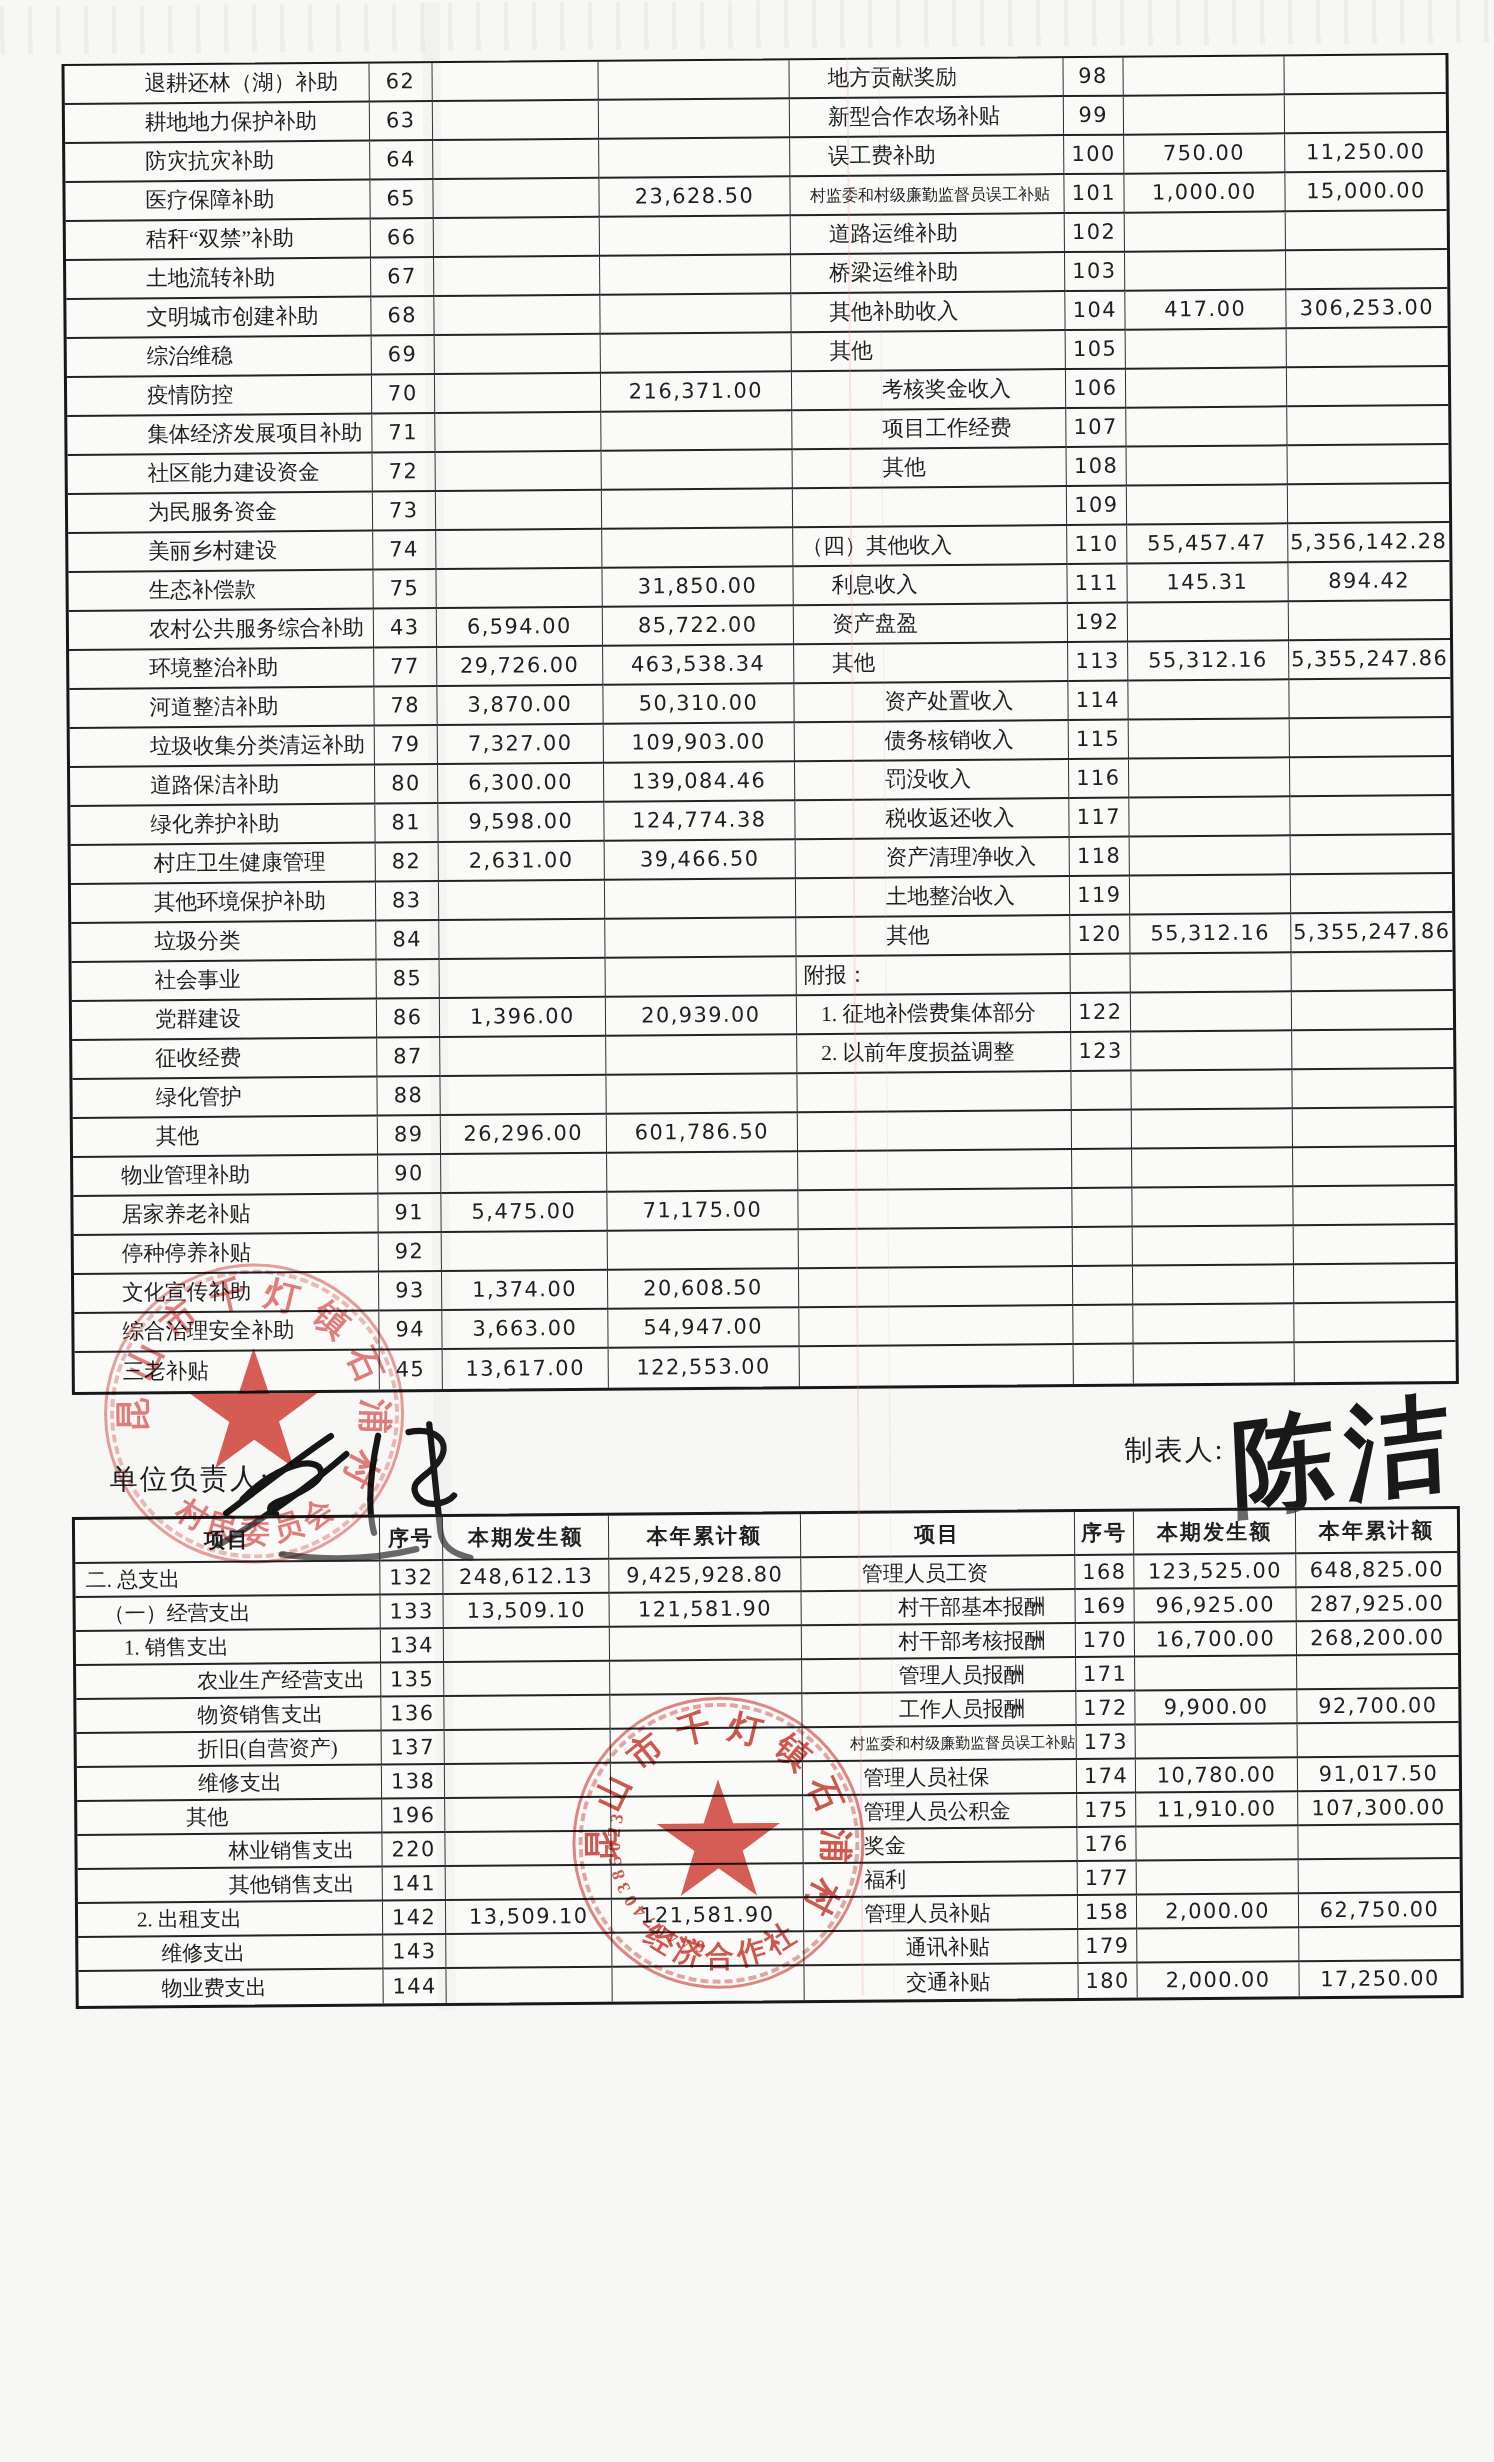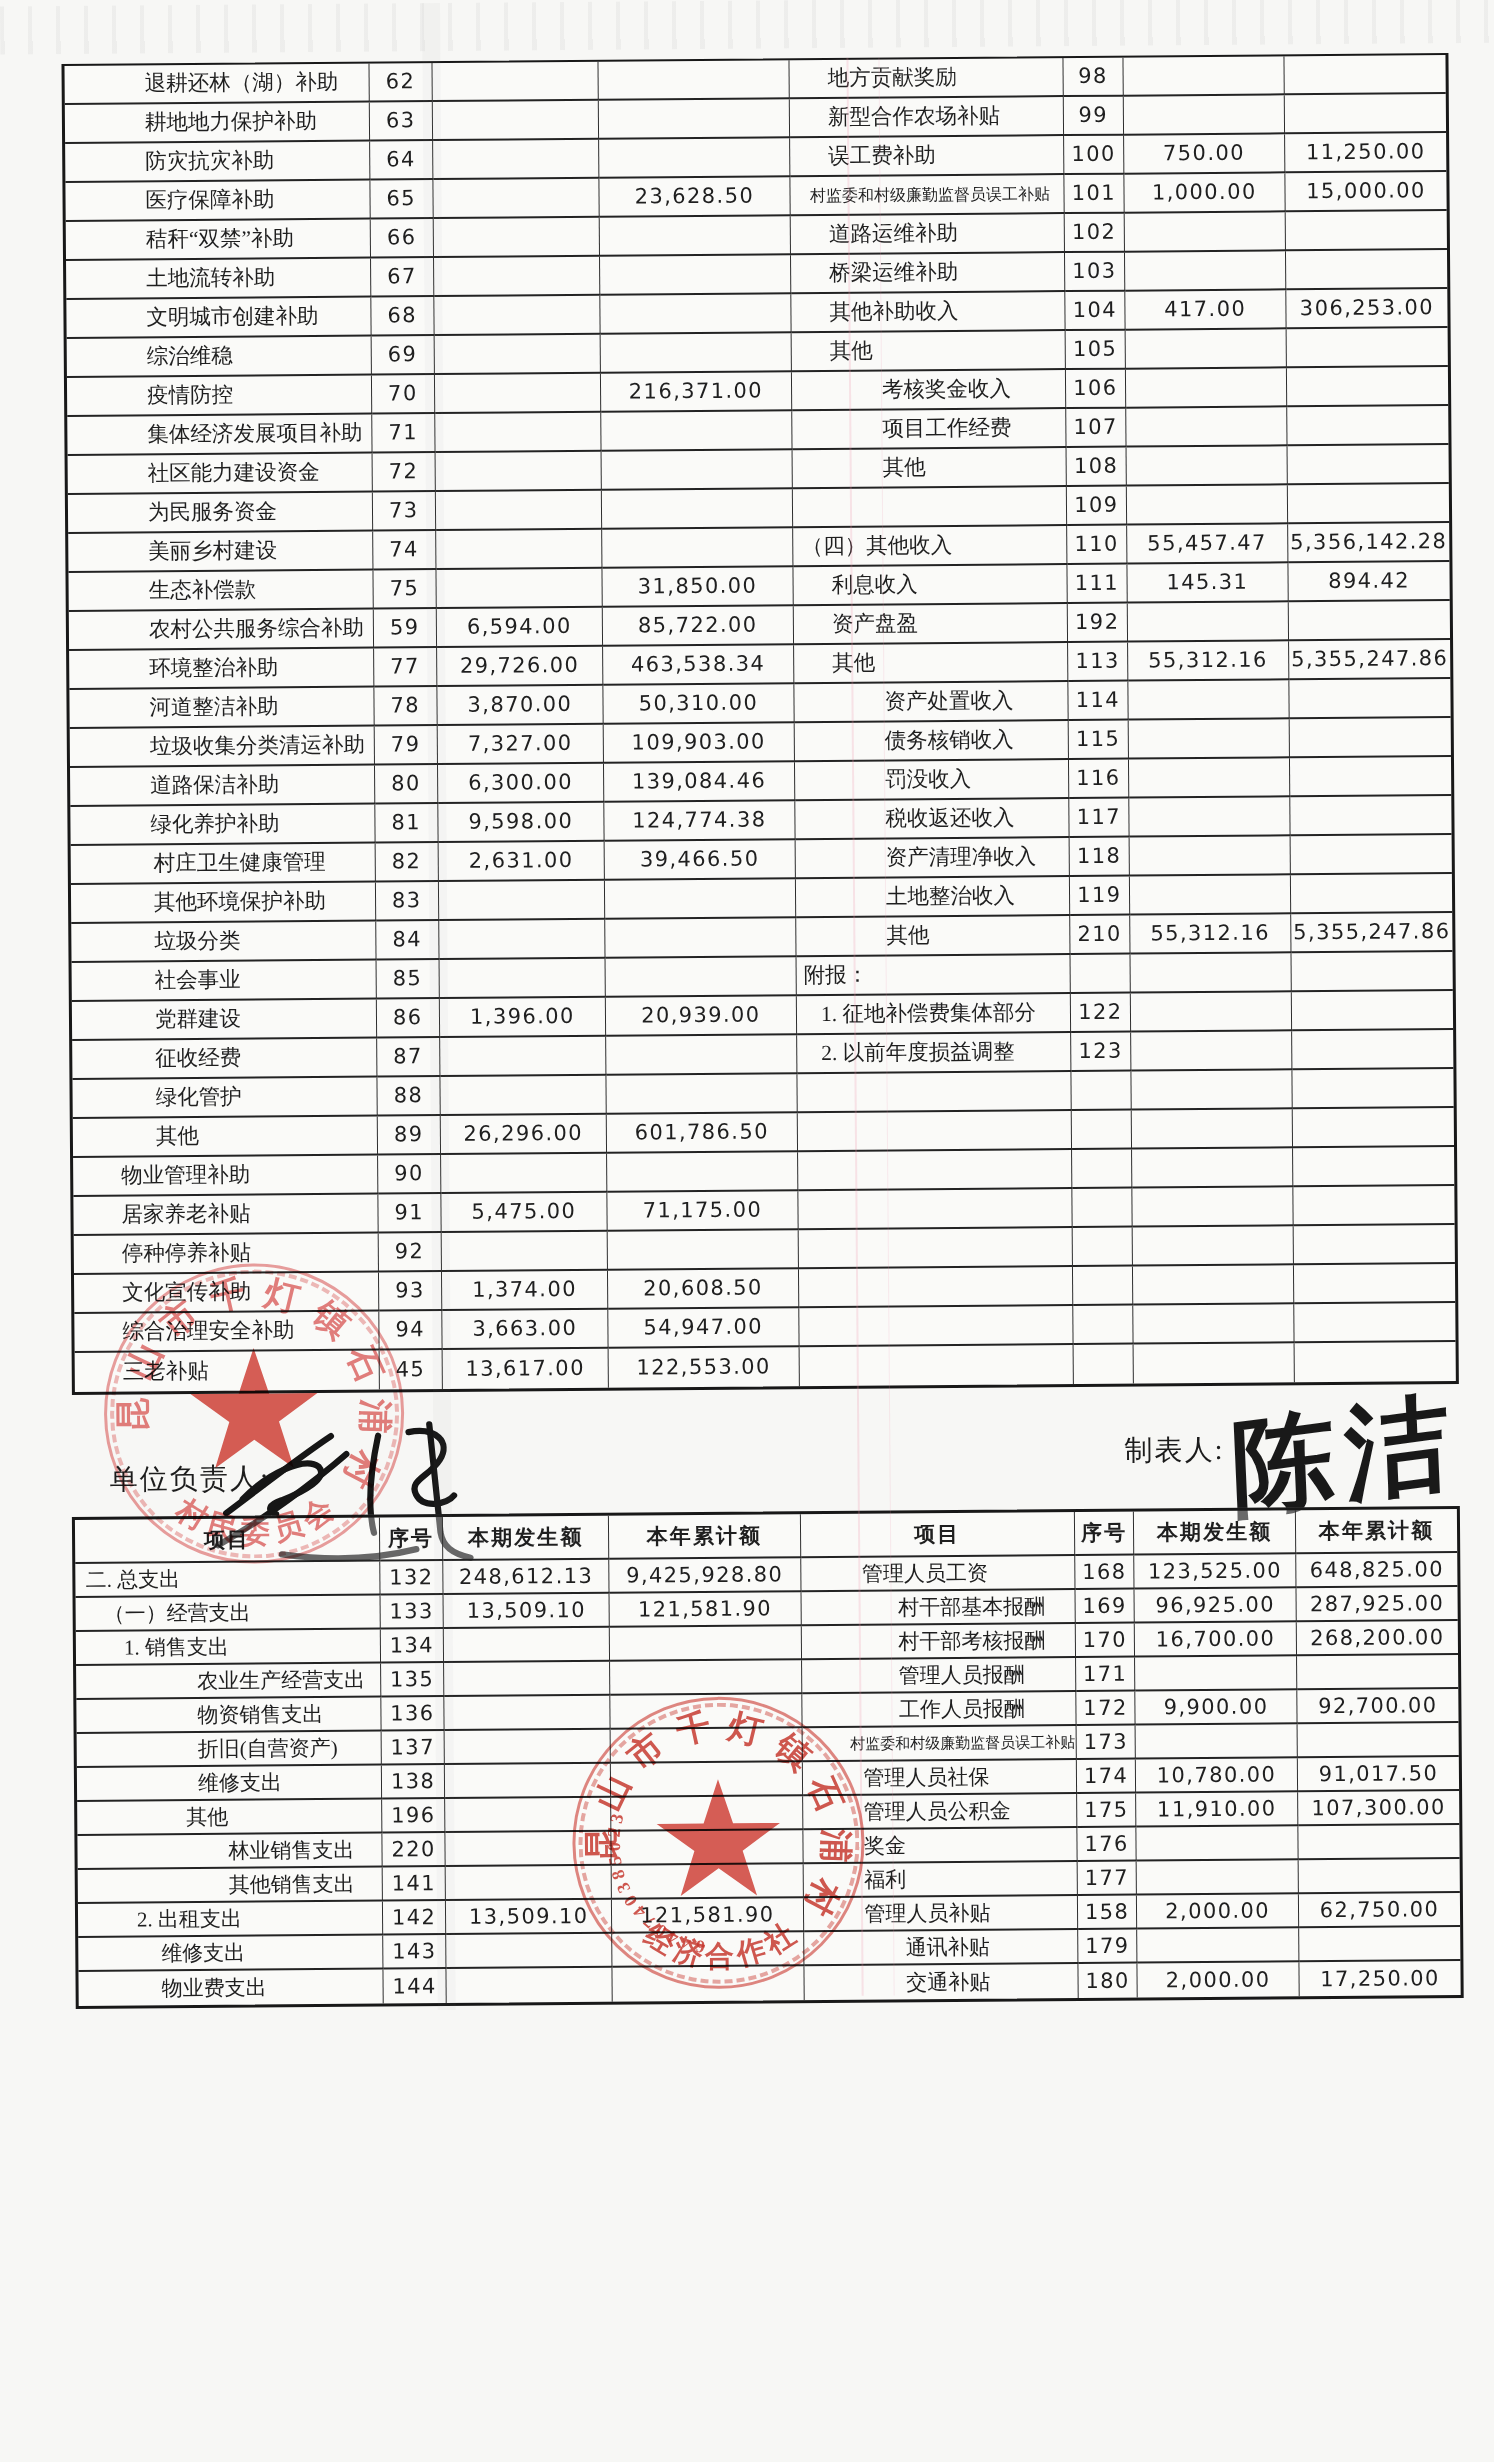--- a/index.html
+++ b/index.html
@@ -179,21 +179,21 @@
       <div class="t-cell amt">5,356,142.28</div>
       <div class="t-cell lbl" style="padding-left: 80px;">生态补偿款</div>
       <div class="t-cell seq">75</div>
       <div class="t-cell amt"></div>
       <div class="t-cell amt">31,850.00</div>
       <div class="t-cell lbl" style="padding-left: 38px;">利息收入</div>
       <div class="t-cell seq">111</div>
       <div class="t-cell amt">145.31</div>
       <div class="t-cell amt">894.42</div>
       <div class="t-cell lbl" style="padding-left: 80px;">农村公共服务综合补助</div>
-      <div class="t-cell seq">59</div>
+      <div class="t-cell seq">43</div>
       <div class="t-cell amt">6,594.00</div>
       <div class="t-cell amt">85,722.00</div>
       <div class="t-cell lbl" style="padding-left: 38px;">资产盘盈</div>
       <div class="t-cell seq">192</div>
       <div class="t-cell amt"></div>
       <div class="t-cell amt"></div>
       <div class="t-cell lbl" style="padding-left: 80px;">环境整治补助</div>
       <div class="t-cell seq">77</div>
       <div class="t-cell amt">29,726.00</div>
       <div class="t-cell amt">463,538.34</div>
@@ -247,21 +247,21 @@
       <div class="t-cell amt"></div>
       <div class="t-cell lbl" style="padding-left: 90px;">土地整治收入</div>
       <div class="t-cell seq">119</div>
       <div class="t-cell amt"></div>
       <div class="t-cell amt"></div>
       <div class="t-cell lbl" style="padding-left: 83px;">垃圾分类</div>
       <div class="t-cell seq">84</div>
       <div class="t-cell amt"></div>
       <div class="t-cell amt"></div>
       <div class="t-cell lbl" style="padding-left: 90px;">其他</div>
-      <div class="t-cell seq">210</div>
+      <div class="t-cell seq">120</div>
       <div class="t-cell amt">55,312.16</div>
       <div class="t-cell amt">5,355,247.86</div>
       <div class="t-cell lbl" style="padding-left: 83px;">社会事业</div>
       <div class="t-cell seq">85</div>
       <div class="t-cell amt"></div>
       <div class="t-cell amt"></div>
       <div class="t-cell lbl" style="padding-left: 7px;">附报：</div>
       <div class="t-cell seq"></div>
       <div class="t-cell amt"></div>
       <div class="t-cell amt"></div>

